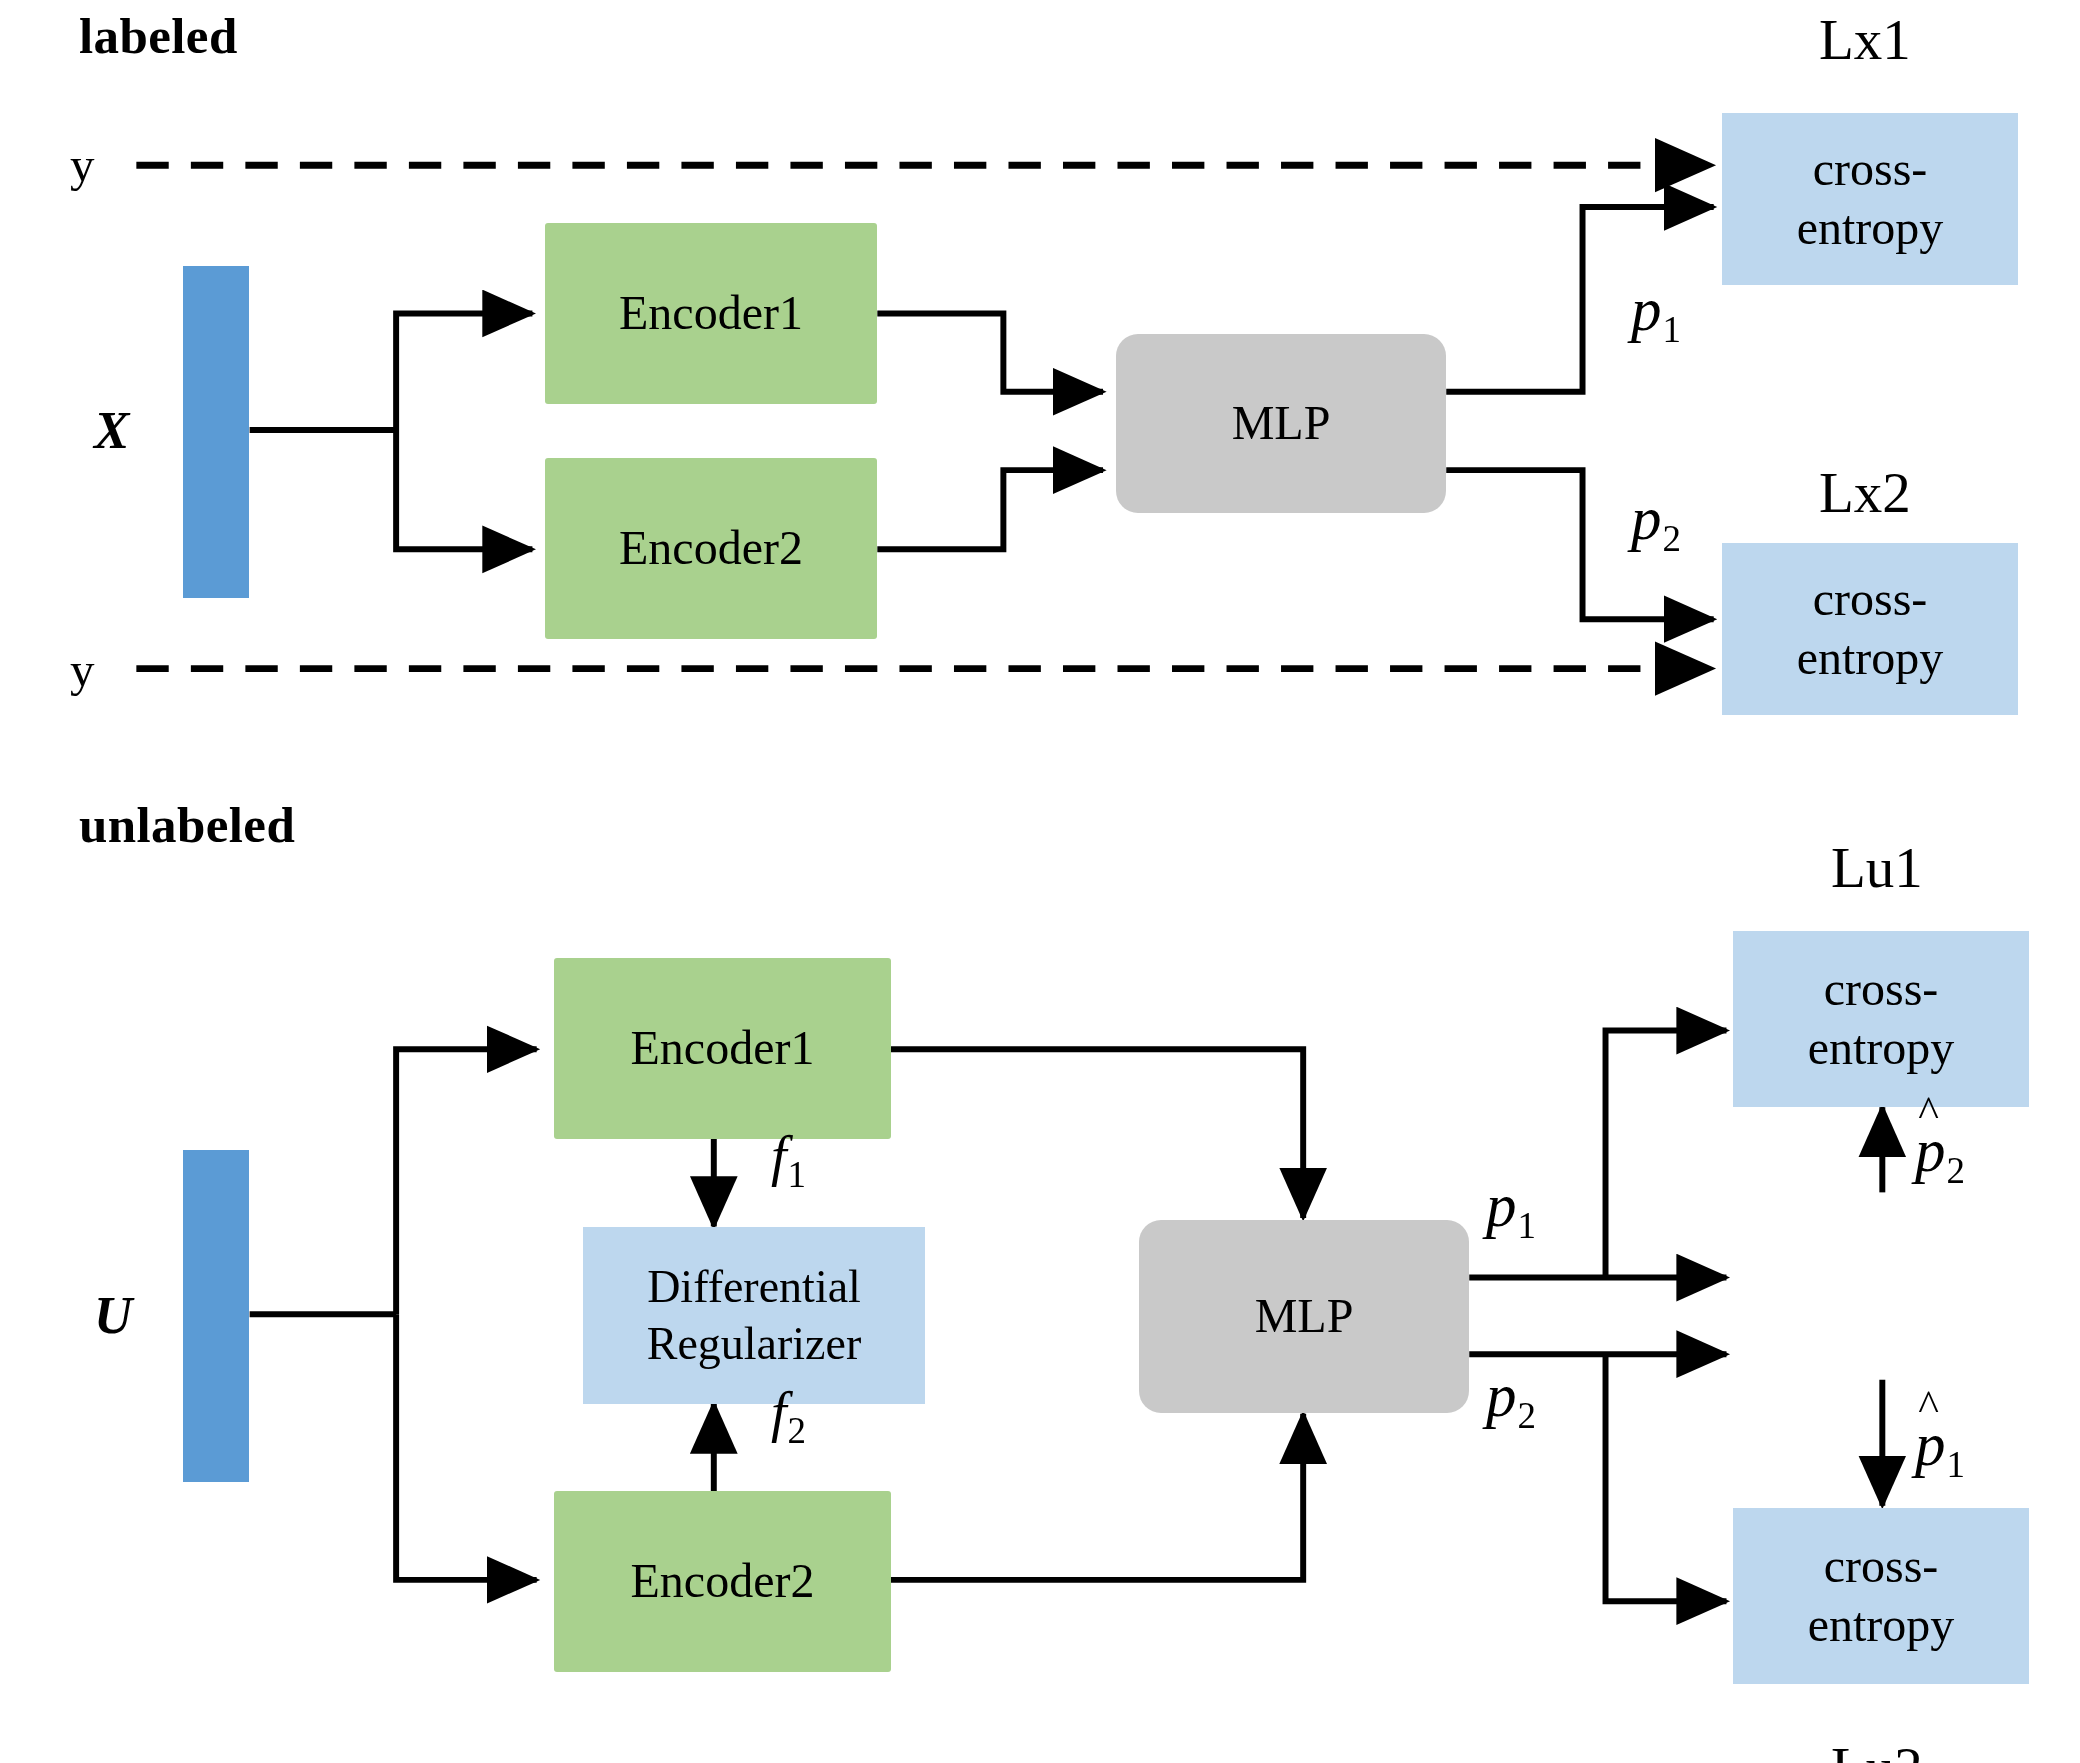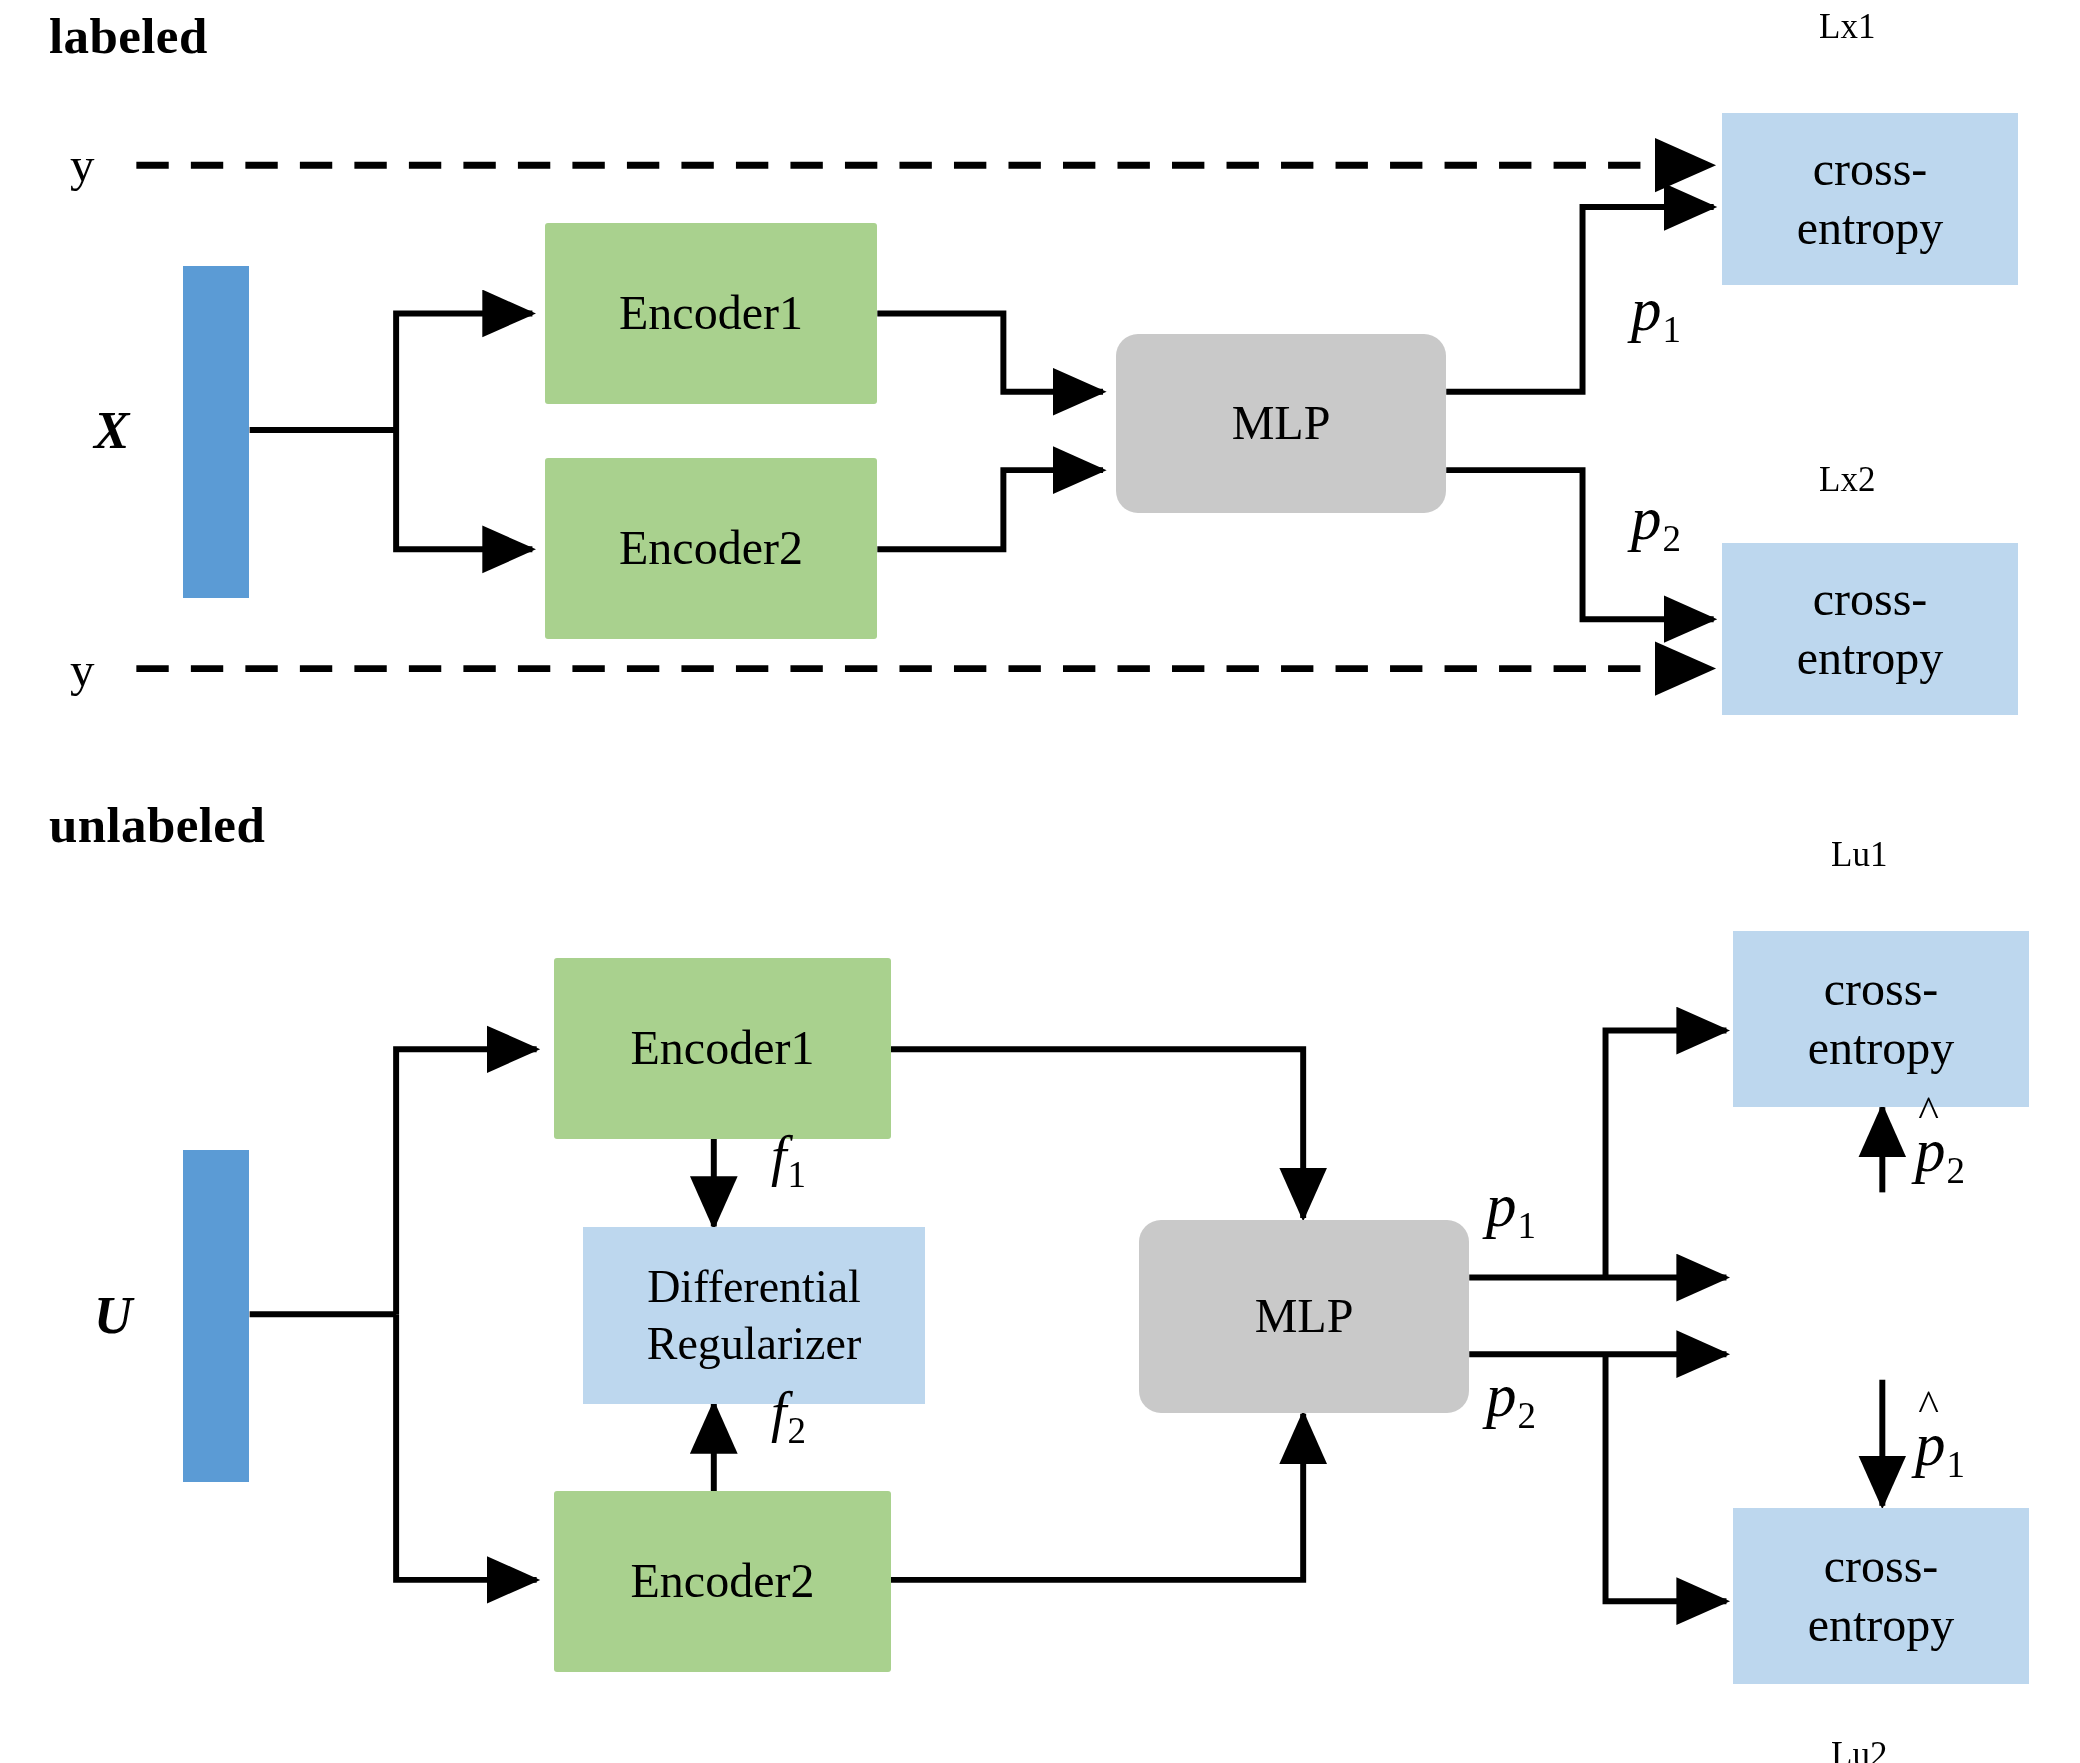--- a/index.html
+++ b/index.html
@@ -49,23 +49,24 @@
   }
   .txt {
     position: absolute;
     color: #000000;
     white-space: nowrap;
   }
   .section-title {
     font-weight: bold;
     font-size: 51px;
     letter-spacing: 0.4px;
+    margin-left: 30px;
   }
   .label-lx {
-    font-size: 35px;
+    font-size: 57px;
   }
   .label-y {
     font-size: 49px;
   }
   .label-italic {
     font-style: italic;
     font-size: 53px;
     font-weight: 600;
   }
   .box-text {

